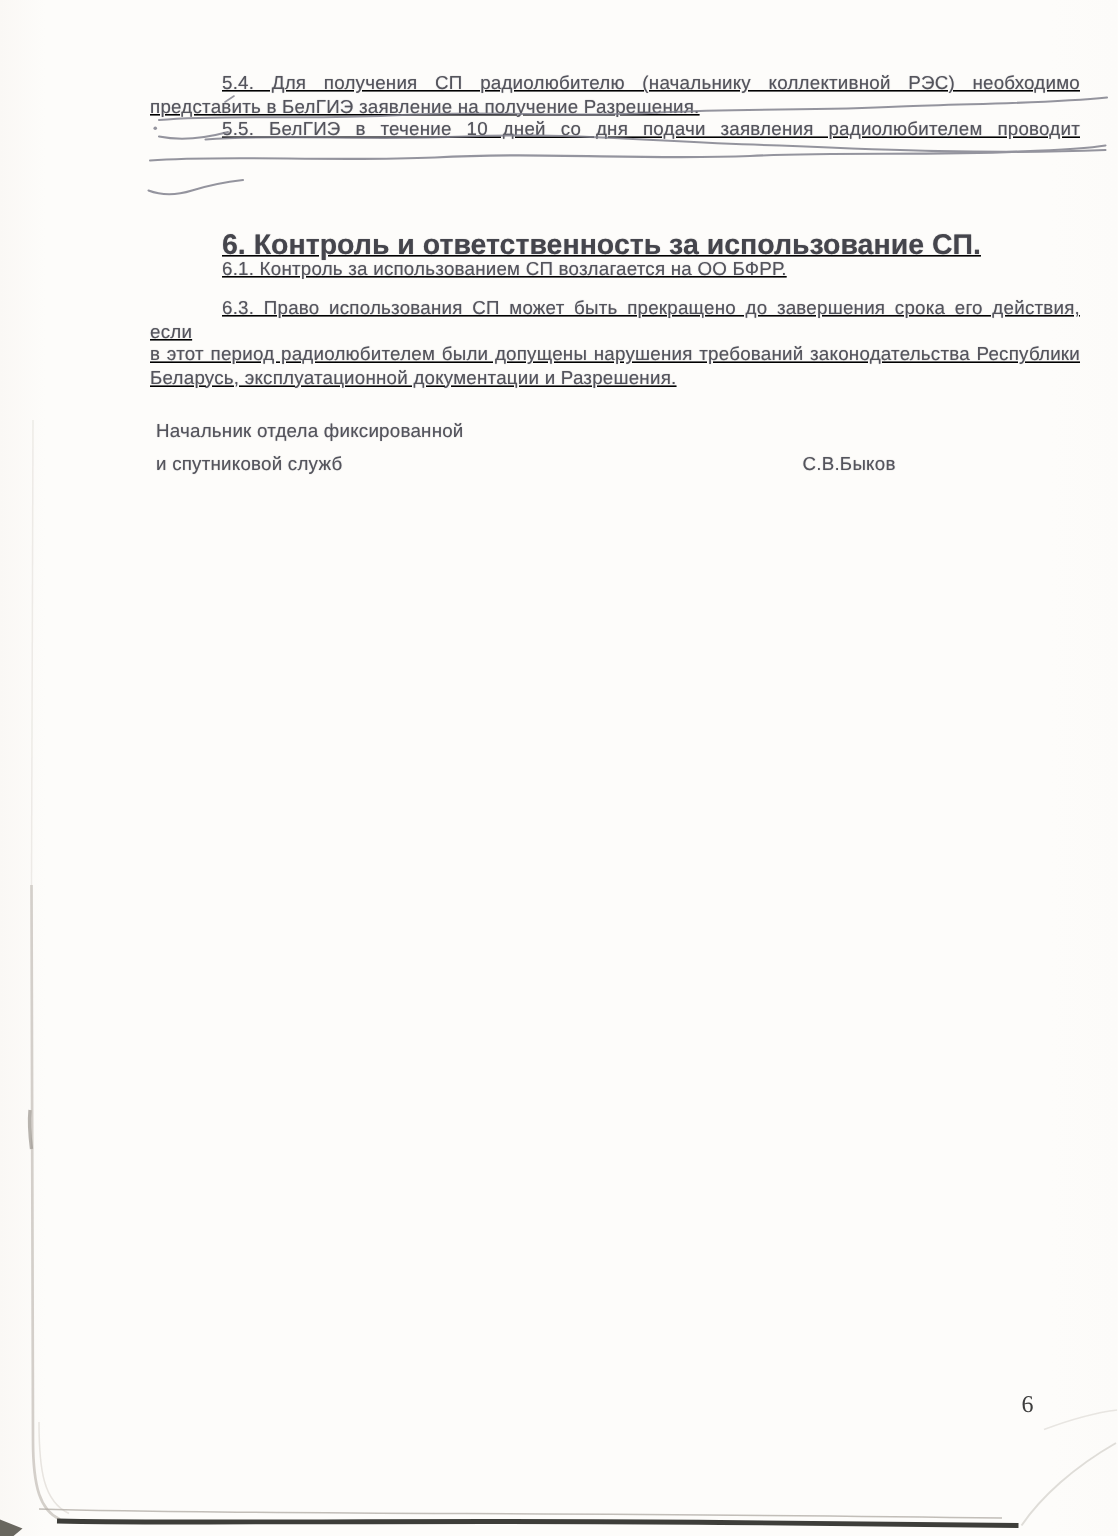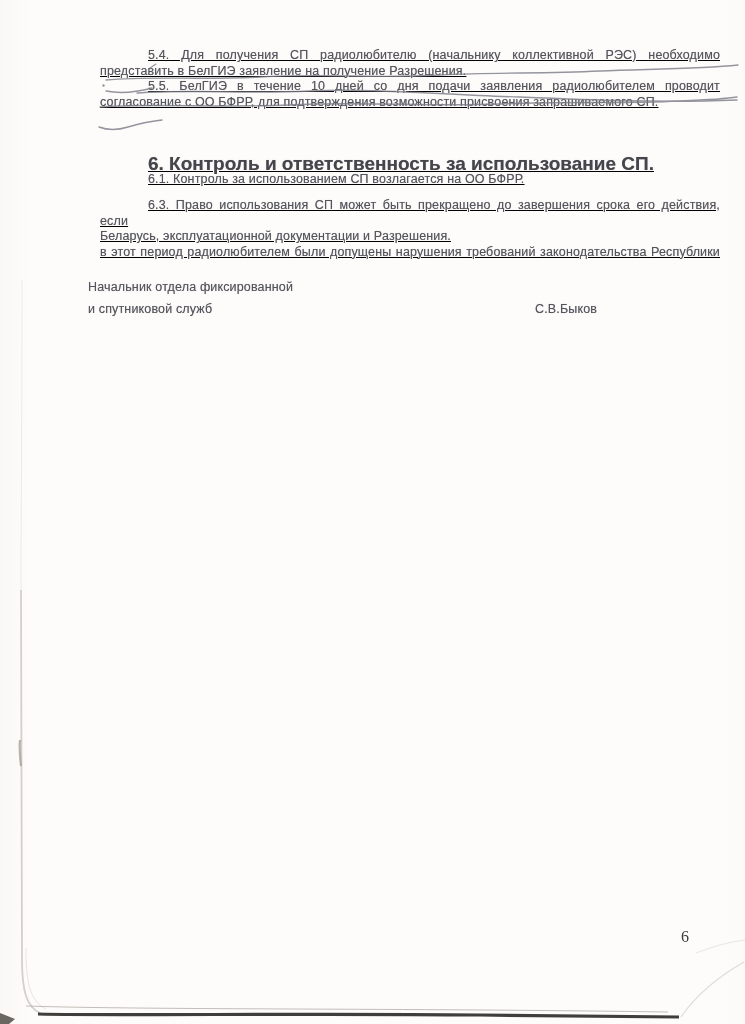--- a/index.html
+++ b/index.html
@@ -17,57 +17,56 @@
     letter-spacing:0.15px;
     text-shadow:0 0 0.7px rgba(84,84,94,0.55);
   }
   .jfull { text-align:justify; text-align-last:justify; }
   .indent { text-indent:48px; }
   .heading-line {
     font-size:19px; line-height:18px; font-weight:bold; color:#45454c;
     text-shadow:0 0 0.7px rgba(64,64,74,0.55);
   }
   .line b { font-weight:bold; color:#46464d; }
-  .sig { position:absolute; left:88px; }
+  .sig { position:absolute; left:104px; }
   .sig-name { position:absolute; left:535px;text-align:center; }
   .page-num {
     position:absolute; left:681px; top:928px;
     font-family:"Liberation Serif", serif;
     font-size:16px; color:#3d3d3d;
   }
   svg.overlay { position:absolute; inset:0; pointer-events:none; }
 </style>
 </head>
 <body>
 
 <div class="paper">
 
   <div class="para" style="top:48px">
     <div class="line jfull indent">5.4. Для получения СП радиолюбителю (начальнику коллективной РЭС) необходимо</div>
     <div class="line">представить в БелГИЭ заявление на получение Разрешения.</div>
   </div>
 
   <div class="para" style="top:79px">
     <div class="line jfull indent">5.5. БелГИЭ в течение 10 дней со дня подачи заявления радиолюбителем проводит</div>
-    <div class="line">согласование с ОО БФРР, для подтверждения возможности присвоения запрашиваемого СП.</div>
   </div>
 
 
   <div class="para" style="top:155px">
     <div class="heading-line indent" style="text-indent:48px">6. Контроль и ответственность за использование СП.</div>
   </div>
 
   <div class="para" style="top:172px">
     <div class="line indent">6.1. Контроль за использованием СП возлагается на ОО БФРР.</div>
   </div>
 
   <div class="para" style="top:198px">
     <div class="line jfull indent">6.3. Право использования СП может быть прекращено до завершения срока его действия, если</div>
+    <div class="line jfull">в этот период радиолюбителем были допущены нарушения требований законодательства Республики</div>
     <div class="line">Беларусь, эксплуатационной документации и Разрешения.</div>
-    <div class="line jfull">в этот период радиолюбителем были допущены нарушения требований законодательства Республики</div>
   </div>
 
   <div class="sig line" style="top:280px">Начальник отдела фиксированной</div>
   <div class="sig line" style="top:302px">и спутниковой служб</div>
   <div class="sig-name line" style="top:302px">С.В.Быков</div>
 
   <div class="page-num">6</div>
 
   <svg class="overlay" width="745" height="1024" viewBox="0 0 745 1024">
 

